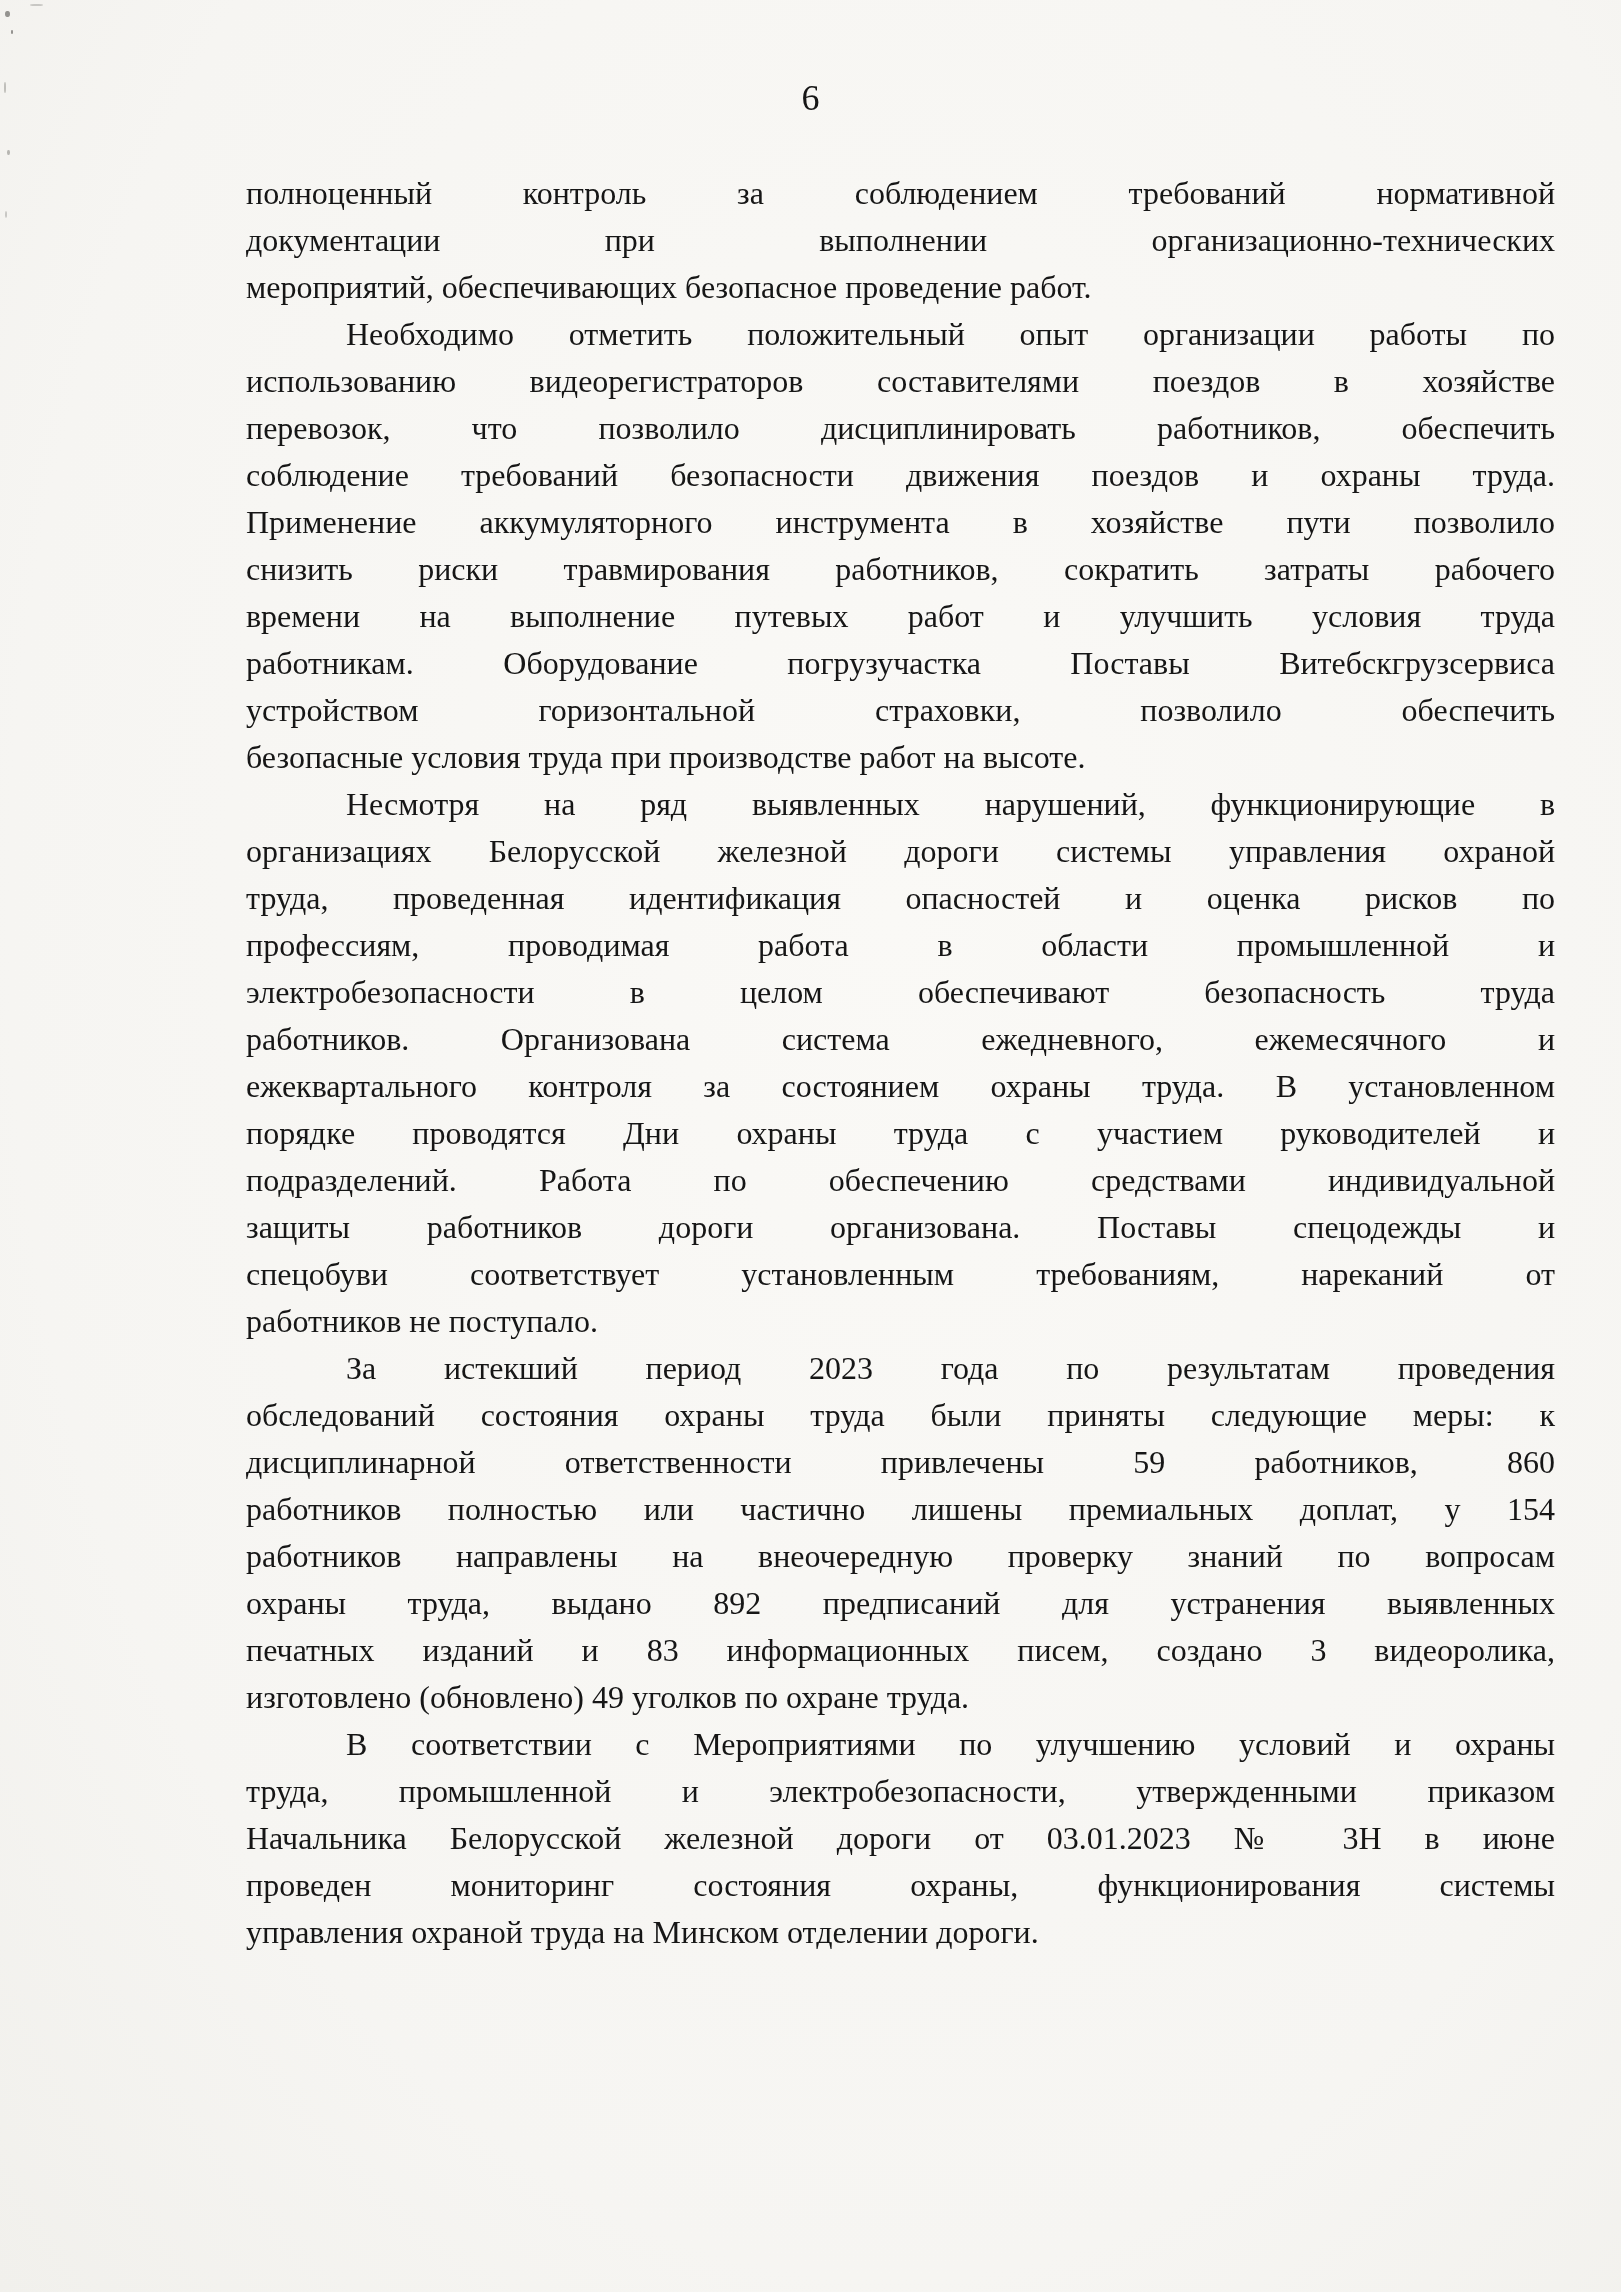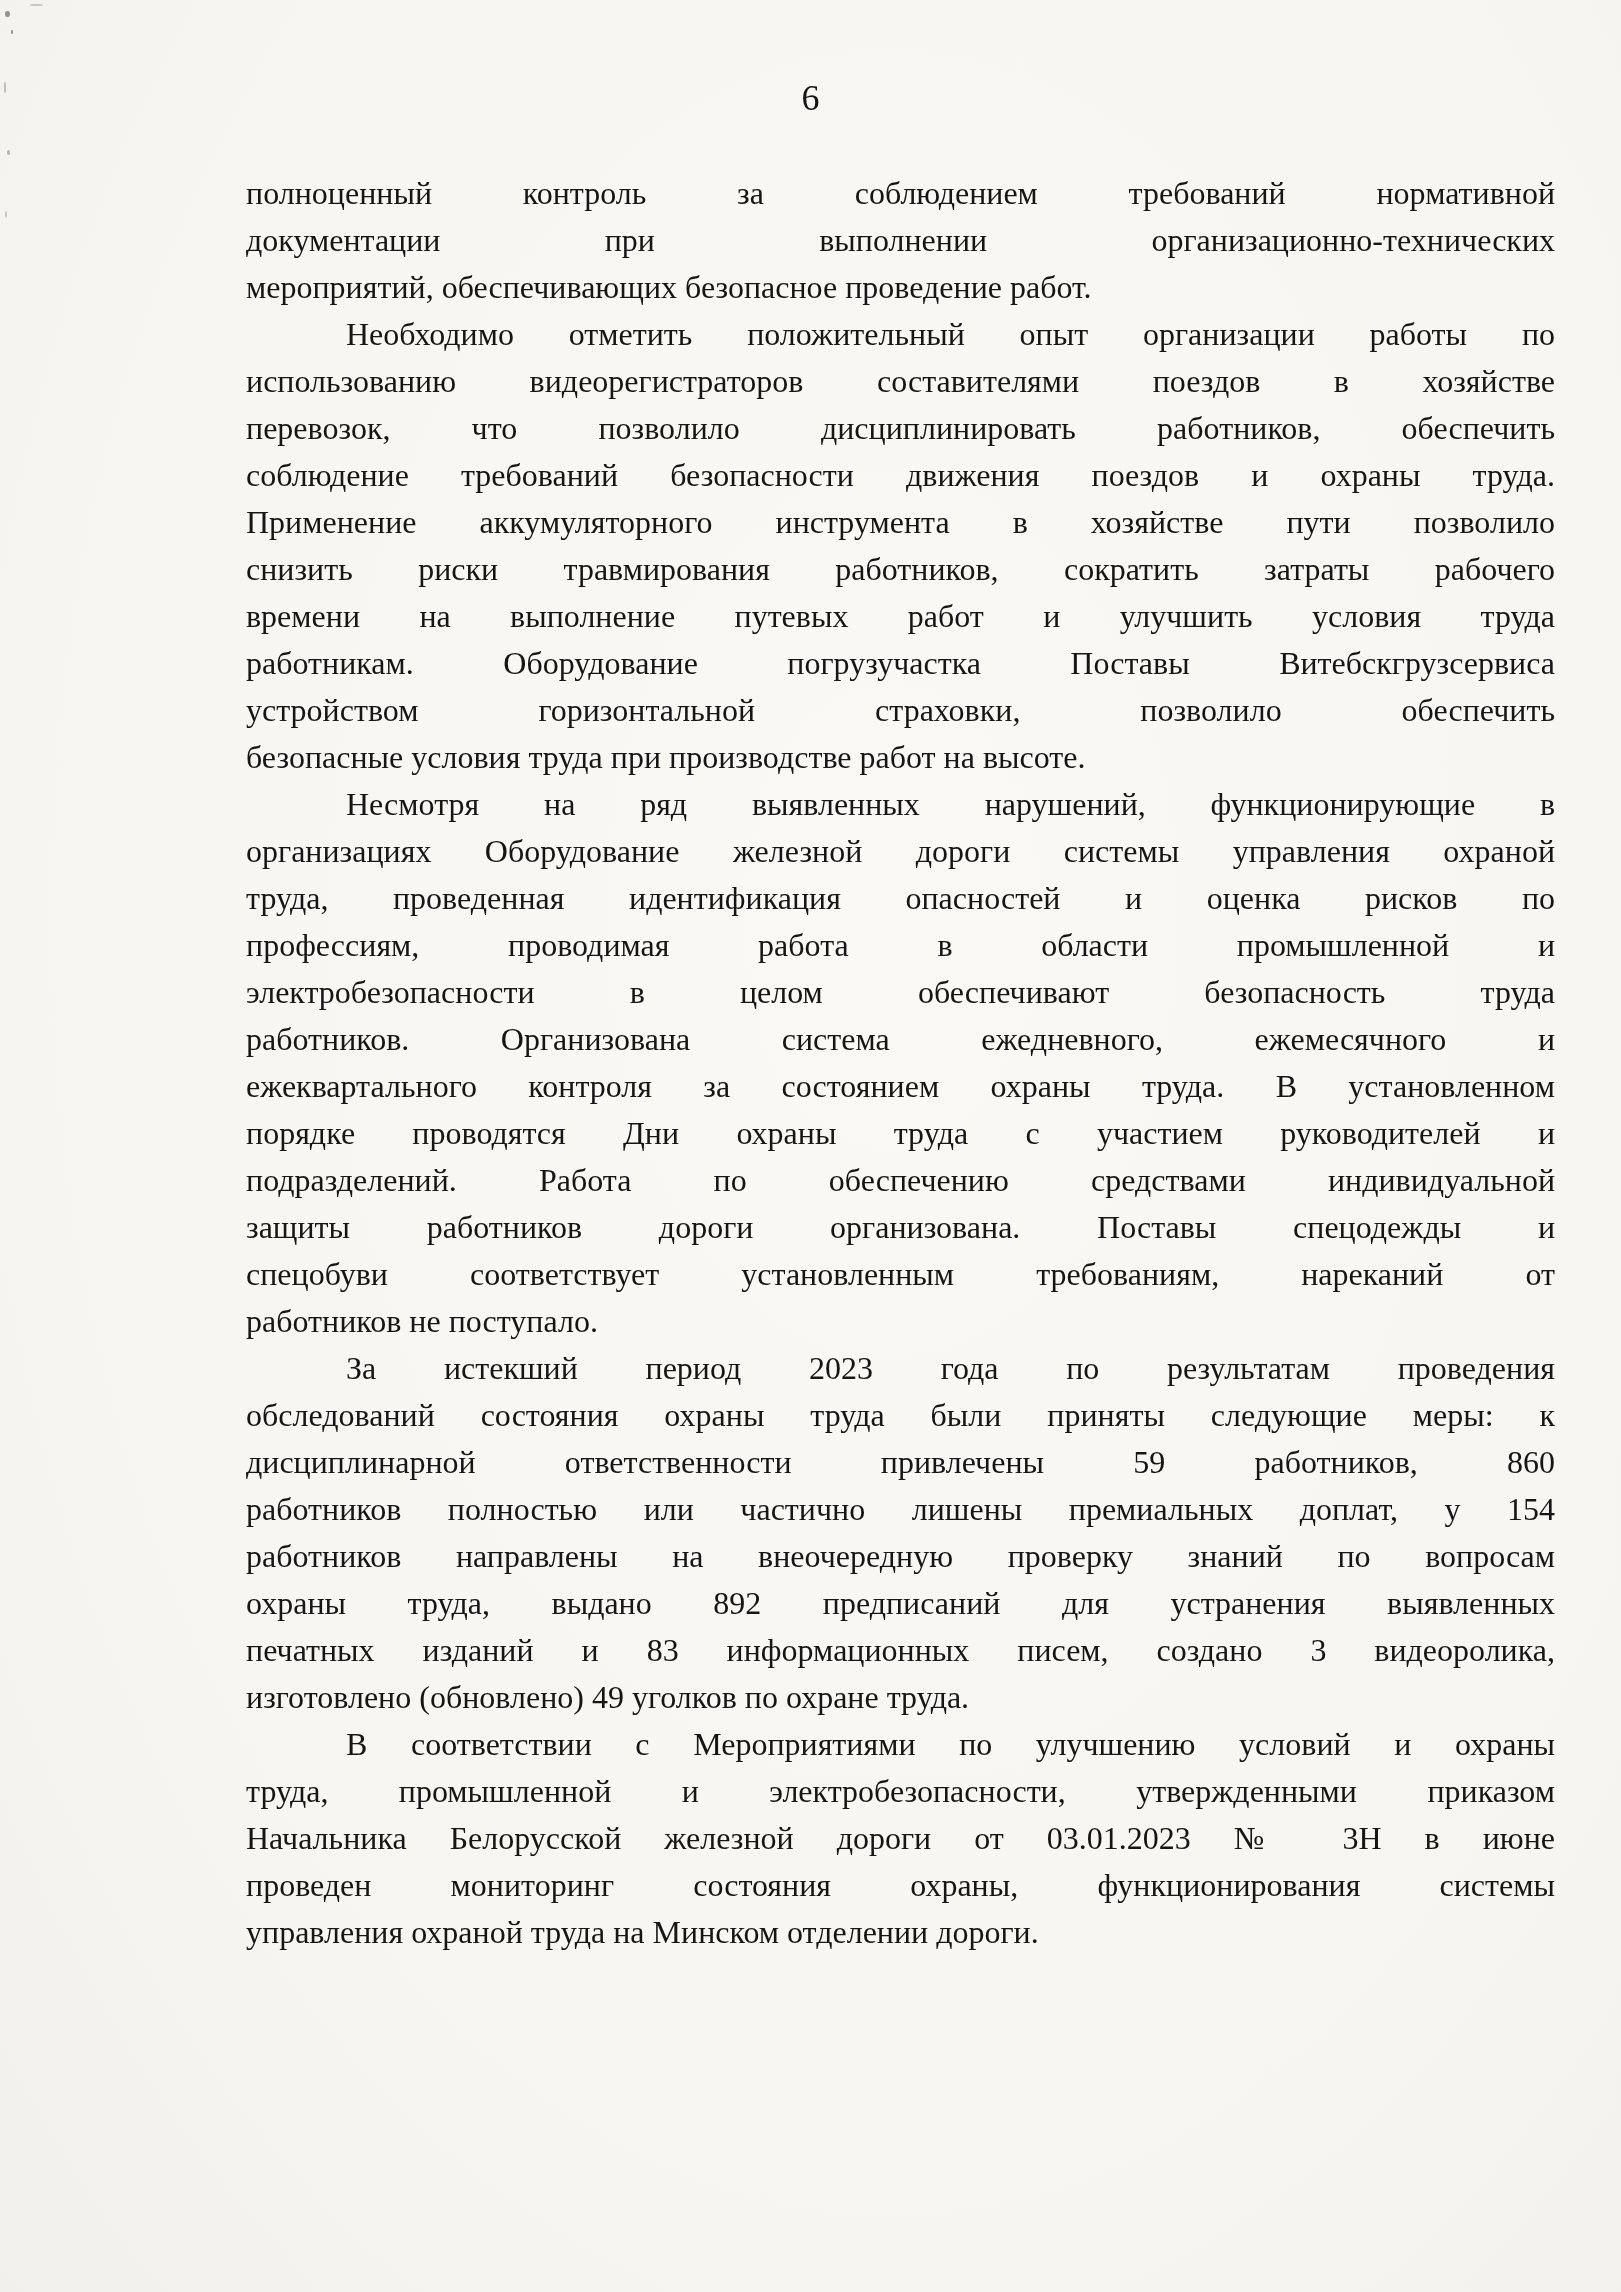--- a/index.html
+++ b/index.html
@@ -77,21 +77,21 @@
       <div class="line">соблюдение требований безопасности движения поездов и охраны труда.</div>
       <div class="line">Применение аккумуляторного инструмента в хозяйстве пути позволило</div>
       <div class="line">снизить риски травмирования работников, сократить затраты рабочего</div>
       <div class="line">времени на выполнение путевых работ и улучшить условия труда</div>
       <div class="line">работникам. Оборудование погрузучастка Поставы Витебскгрузсервиса</div>
       <div class="line">устройством горизонтальной страховки, позволило обеспечить</div>
       <div class="line last">безопасные условия труда при производстве работ на высоте.</div>
     </div>
     <div class="paragraph">
       <div class="line indent">Несмотря на ряд выявленных нарушений, функционирующие в</div>
-      <div class="line">организациях Оборудование железной дороги системы управления охраной</div>
+      <div class="line">организациях Белорусской железной дороги системы управления охраной</div>
       <div class="line">труда, проведенная идентификация опасностей и оценка рисков по</div>
       <div class="line">профессиям, проводимая работа в области промышленной и</div>
       <div class="line">электробезопасности в целом обеспечивают безопасность труда</div>
       <div class="line">работников. Организована система ежедневного, ежемесячного и</div>
       <div class="line">ежеквартального контроля за состоянием охраны труда. В установленном</div>
       <div class="line">порядке проводятся Дни охраны труда с участием руководителей и</div>
       <div class="line">подразделений. Работа по обеспечению средствами индивидуальной</div>
       <div class="line">защиты работников дороги организована. Поставы спецодежды и</div>
       <div class="line">спецобуви соответствует установленным требованиям, нареканий от</div>
       <div class="line last">работников не поступало.</div>

